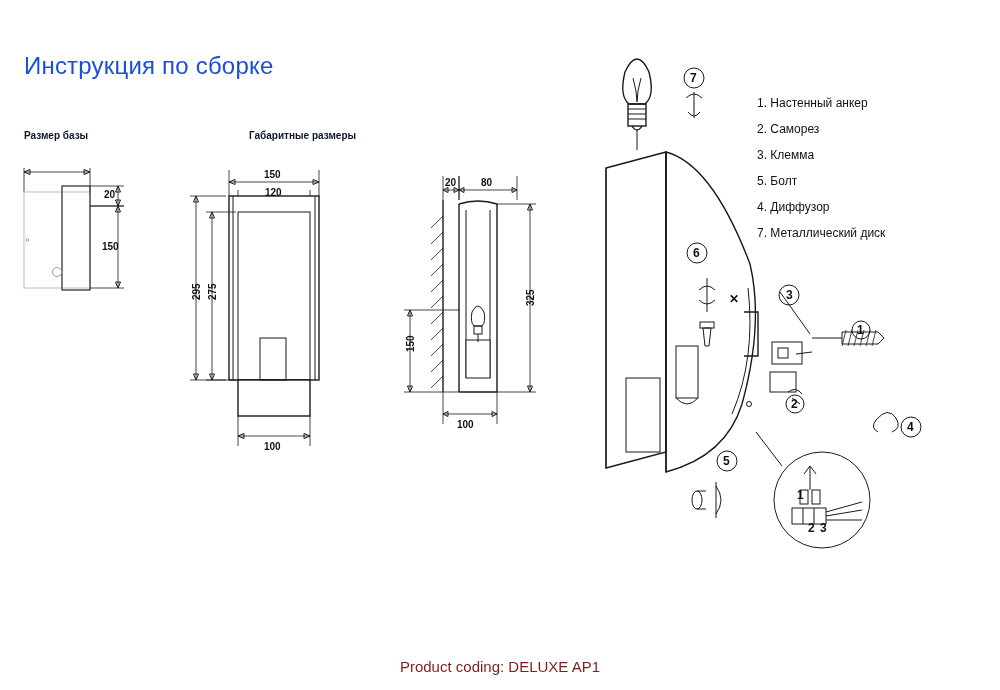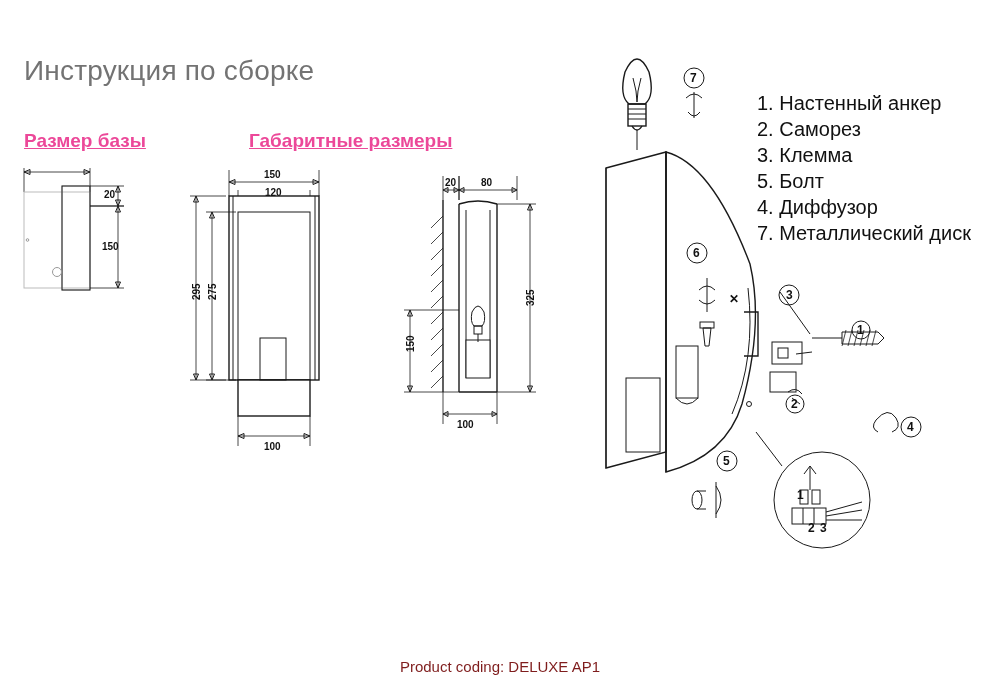--- a/index.html
+++ b/index.html
@@ -17,40 +17,39 @@
   }
   .page {
     position: relative;
     width: 1000px;
     height: 690px;
   }
   #title {
     position: absolute;
     left: 24px;
     top: 36px;
-    font-size: 28px;
+    font-size: 24px;
     font-weight: 400;
     letter-spacing: 0.2px;
-    color: #737373;
+    color: #1d4ed8;
   }
   .section-label {
     position: absolute;
-    font-size: 19px;
+    font-size: 10px;
     font-weight: bold;
-    color: #ec4899;
-    text-decoration: underline;
+    color: #0f172a;
   }
   #label-base { left: 24px; top: 130px; }
   #label-dims { left: 249px; top: 130px; text-align: center; }
 
   .parts-list {
     position: absolute;
     left: 757px;
     top: 90px;
-    font-size: 20px;
+    font-size: 12px;
     line-height: 26px;
     color: #111;
   }
   .parts-list .part-item {
     white-space: nowrap;
   }
 
   .wiring-legend {
     position: absolute;
     left: 757px;

